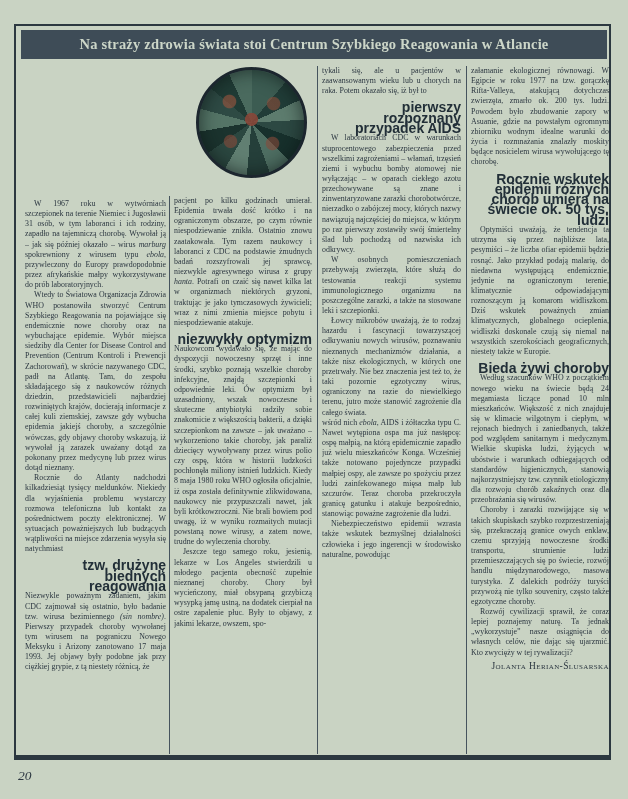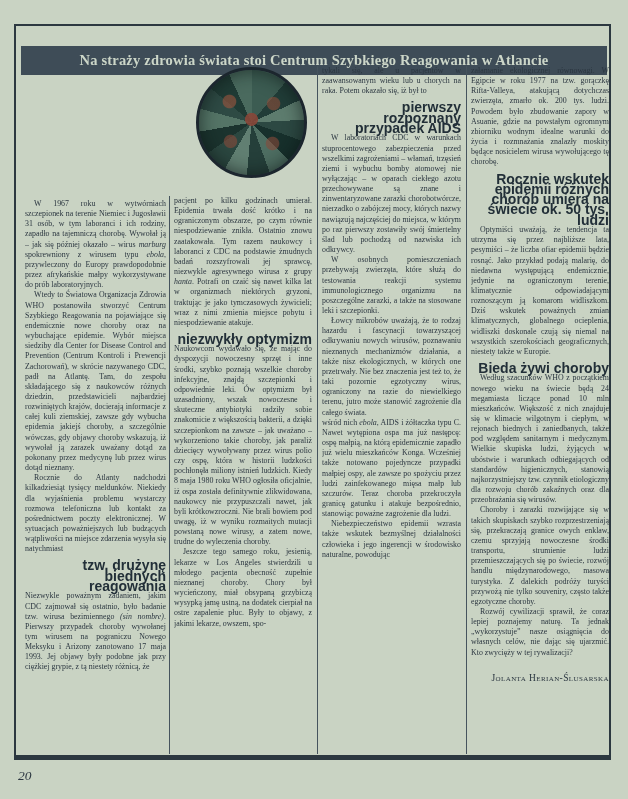--- a/index.html
+++ b/index.html
@@ -26,21 +26,21 @@
     border:2px solid var(--frame);
     border-bottom-width:5px;
     box-sizing:border-box;
   }
   .kicker{
     position:absolute;left:21px;top:30px;width:586px;height:29px;
     background:var(--header-bg);
     color:var(--header-text);
     font-family:"Liberation Serif",serif;
     font-weight:bold;font-size:14.5px;line-height:29px;
-    text-align:center;letter-spacing:0.2px;margin-top:16px;
+    text-align:center;letter-spacing:0.2px;
   }
   .title{
     position:absolute;left:24px;top:72px;width:180px;
     color:var(--title-ink);
     font-family:"Liberation Sans",sans-serif;
     font-weight:700;font-size:47px;line-height:56px;
     letter-spacing:-1px;
   }
   .title .tline{display:inline-block;transform:scaleX(0.78);transform-origin:0 50%;white-space:nowrap;}
   .photo{
@@ -79,21 +79,21 @@
   .vrule-c{left:466px;top:66px;height:688px;}
   .body-p{margin:0;}
   .body-p.indent{text-indent:9px;}
   .run-head{
     margin:6px 0 0 0;
     font-family:"Liberation Sans",sans-serif;
     font-weight:700;font-size:14px;line-height:10.3px;
     text-align:right;color:#222f38;
   }
   .author{
-    margin:15px 0 0 0;
+    margin:3px 0 0 0;
     text-align:right;
     font-variant:small-caps;
     font-size:9.5px;letter-spacing:0.4px;
   }
   .folio{
     position:absolute;left:18px;top:768px;
     font-style:italic;font-size:13.5px;color:var(--ink);
   }
   i{font-style:italic;}
 </style>

